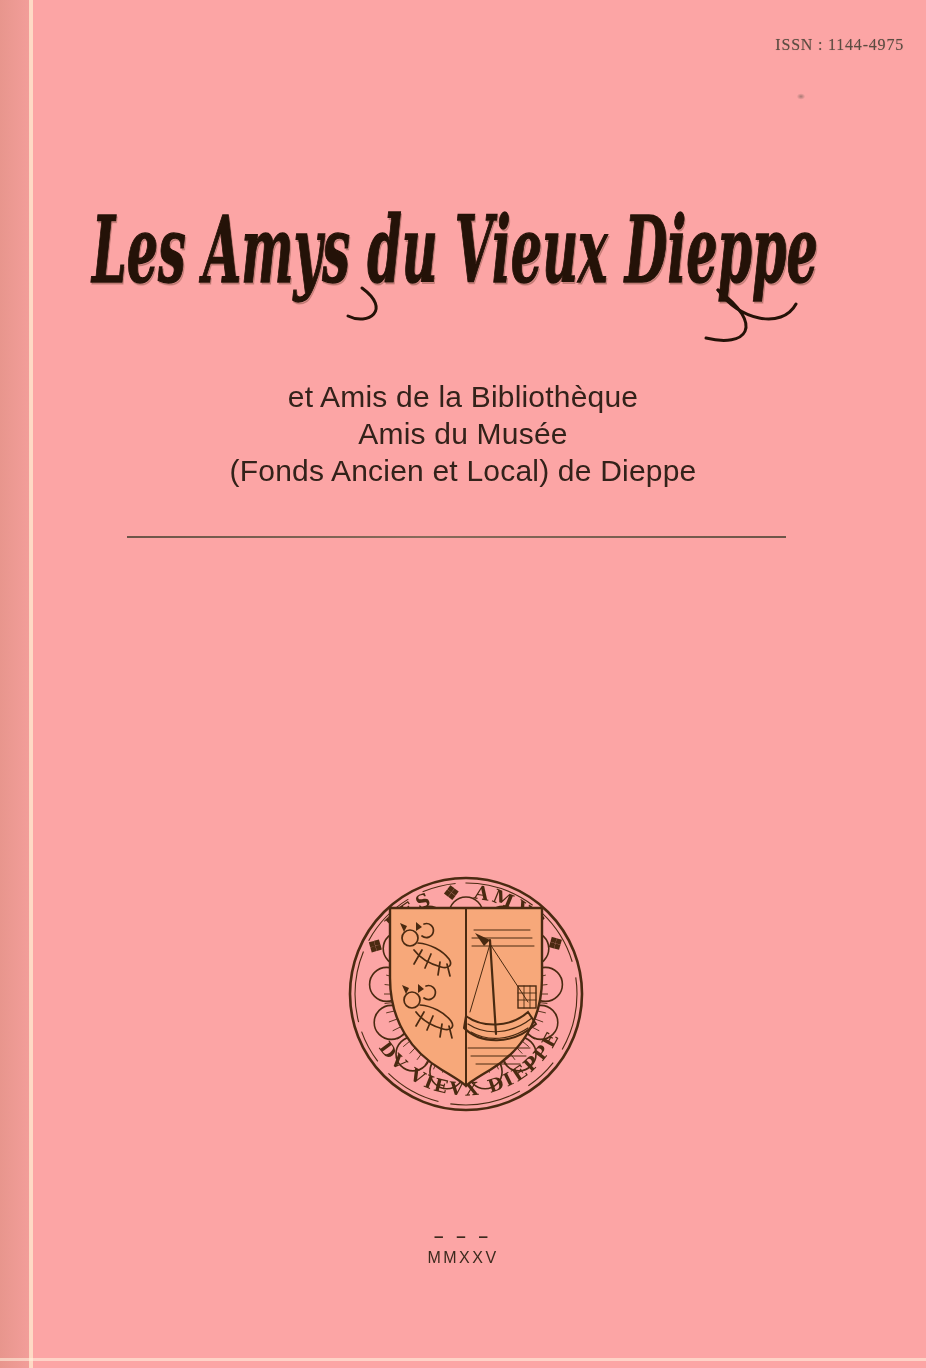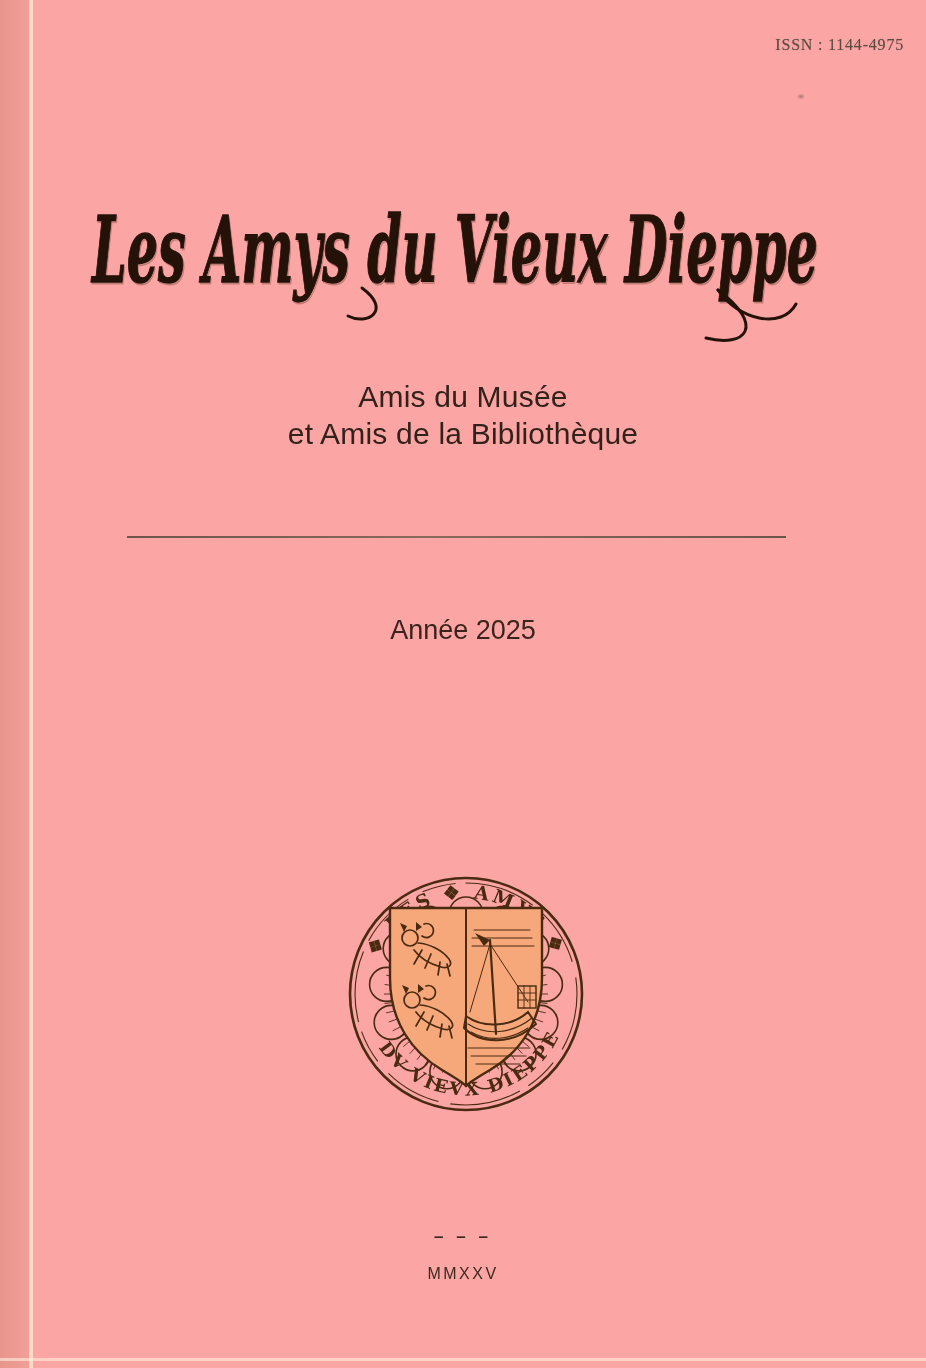--- a/index.html
+++ b/index.html
@@ -61,21 +61,21 @@
   .seal-stroke{fill:none;stroke:#4a2a11;}
   .seal-legend{
     font-family:"DejaVu Serif", serif;font-weight:bold;fill:#4a2a11;
   }
 
   .footer{
     position:absolute;left:0;top:1228px;width:100%;
     text-align:center;color:#3c2a1e;
   }
   .footer-dashes{font-size:17px;font-weight:bold;letter-spacing:4px;line-height:18px;}
-  .footer-year{font-size:16px;letter-spacing:2.5px;margin-top:19px;}
+  .footer-year{font-size:16px;letter-spacing:2.5px;margin-top:3px;}
 </style>
 </head>
 <body>
 
 <div class="page">
 
   <div class="spine-dark"></div>
   <div class="spine-light"></div>
   <div class="bottom-light"></div>
   <div class="speck"></div>
@@ -83,28 +83,28 @@
   <div class="issn">ISSN : 1144-4975</div>
 
   <svg class="title-svg" viewBox="0 0 770 210">
     <text class="gothic" x="385" y="140" text-anchor="middle" font-size="92" textLength="726" lengthAdjust="spacingAndGlyphs">Les Amys du Vieux Dieppe</text>
     <path class="flourish" d="M 292,146 C 322,168 298,184 278,174"></path>
     <path class="flourish" d="M 648,148 C 696,184 676,206 636,196"></path>
     <path class="flourish" d="M 648,148 C 668,178 712,188 726,162"></path>
   </svg>
 
   <div class="subtitle">
+    <div>et Amis de la Bibliothèque</div>
     <div>Amis du Musée</div>
-    <div>et Amis de la Bibliothèque</div>
+    <div>(Fonds Ancien et Local) de Dieppe</div>
   </div>
 
   <div class="divider"></div>
 
   <div class="edition">
-    <div>Année 2025</div>
   </div>
 
   <svg class="seal-svg" viewBox="-126 -126 252 252">
     <defs>
       <path id="arc-top" d="M -88,-38 A 96 96 0 0 1 88,-38"></path>
       <path id="arc-bottom" d="M -103,-7 A 103 103 0 1 0 101,-21"></path>
     </defs>
 
     <circle class="seal-stroke" cx="0" cy="0" r="116" stroke-width="2.6"></circle>
     <circle class="seal-stroke" cx="0" cy="0" r="111" stroke-width="1.1" stroke-dasharray="58 16 34 10 72 12"></circle>

